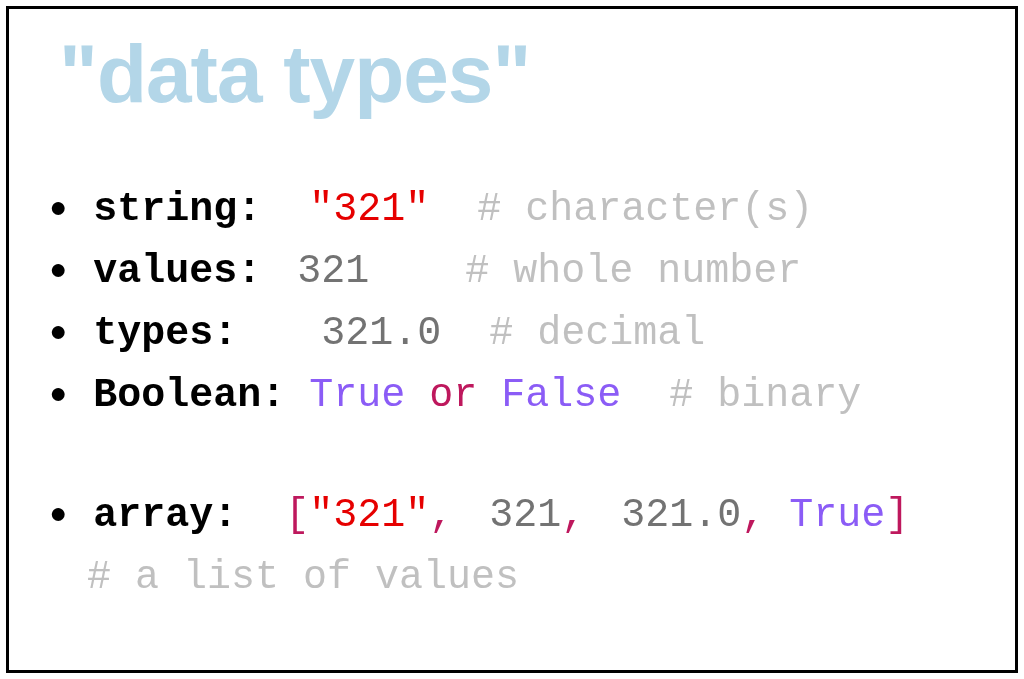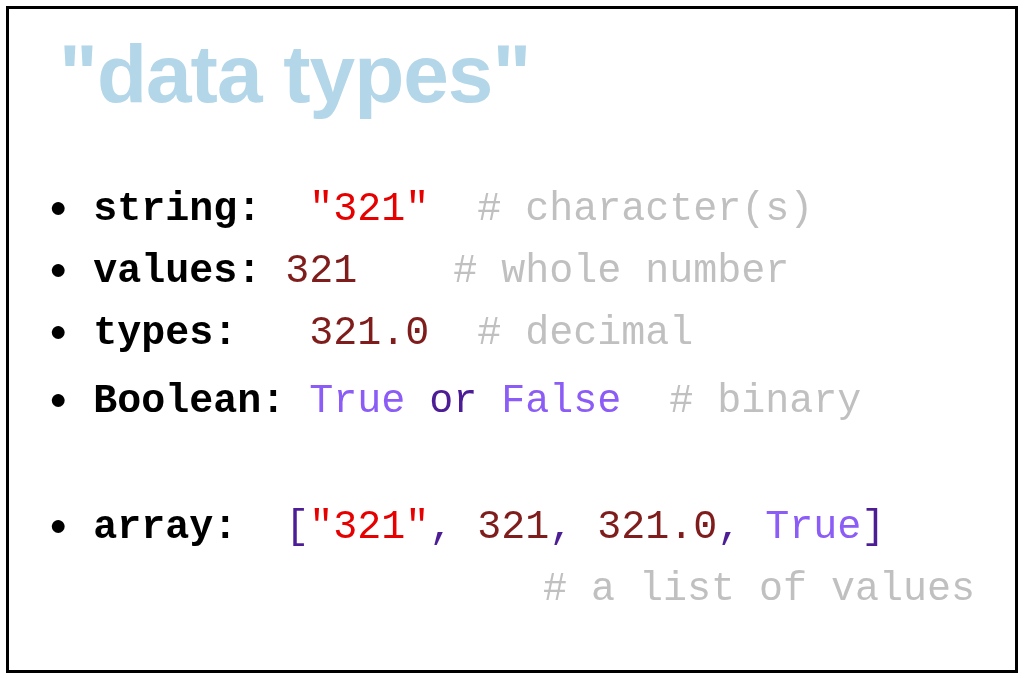--- a/index.html
+++ b/index.html
@@ -49,32 +49,31 @@
       font-size: 30px;
       margin-right: 10px;
       position: relative;
       top: -3px;
     }
     .bold {
       font-weight: 700;
       margin-left: 16px;
     }
     .red { color: #e60000; }
-    .teal { color: #7f1d1d; }
+    .teal { color: #737373; margin-left: 12px; }
     .orange { color: #8b5cf6; }
     .grey { color: #c0c0c0; text-align: right; }
-    .black { color: #4c1d95; margin-top: 6px; }
+    .black { color: #be185d; }
     .gap {
       height: 58px;
     }
     .indented-comment {
       margin-left: 38px;
       color: #c0c0c0;
       white-space: pre;
-      text-align: right;
     }
   </style>
 </head>
 <body>
 
 <div class="slide">
   <div class="title">"data types"</div>
 
   <div class="content">
 

